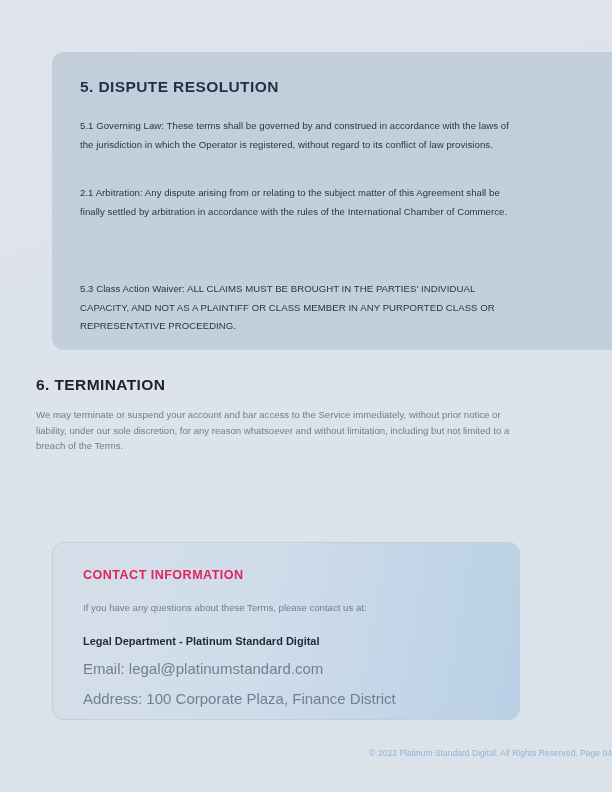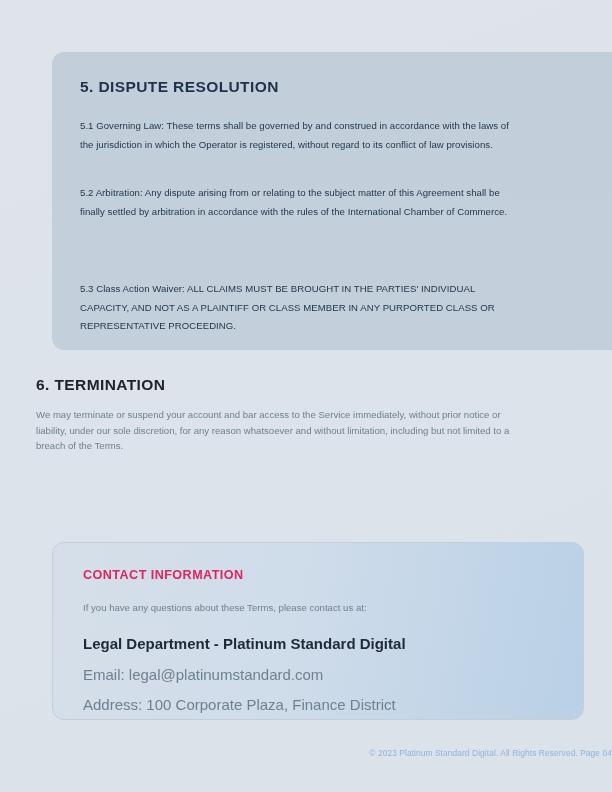--- a/index.html
+++ b/index.html
@@ -79,21 +79,21 @@
     color: #6f808f;
     margin: 0;
     max-width: 482px;
   }
 
   
   .contact-card {
     position: absolute;
     left: 52px;
     top: 542px;
-    width: 532px;
+    width: 468px;
     height: 178px;
     box-sizing: border-box;
     background: linear-gradient(100deg, #d6dfe9 0%, #cfdcea 45%, #b9d0e6 100%);
     border: 1px solid #c3ced9;
     border-radius: 12px;
     padding: 26px 30px;
   }
 
   .contact-heading {
     font-size: 12.6px;
@@ -105,21 +105,21 @@
   }
 
   .contact-intro {
     font-size: 9.6px;
     color: #6f808f;
     margin: 0 0 18px 0;
     line-height: 1.5;
   }
 
   .contact-dept {
-    font-size: 15px;
+    font-size: 11px;
     font-weight: bold;
     color: #1f2a38;
     margin: 0 0 7px 0;
     line-height: 1.5;
   }
 
   .contact-line {
     font-size: 15px;
     color: #6f808f;
     margin: 0 0 6px 0;
@@ -139,21 +139,21 @@
   }
 </style>
 </head>
 <body>
 
 <div class="page">
 
   <div class="section-card">
     <h2 class="section-heading">5. DISPUTE RESOLUTION</h2>
     <p class="clause clause-gap-1">5.1 Governing Law: These terms shall be governed by and construed in accordance with the laws of the jurisdiction in which the Operator is registered, without regard to its conflict of law provisions.</p>
-    <p class="clause clause-gap-2">5.2 Arbitration: Any dispute arising from or relating to the subject matter of this Agreement shall be finally settled by arbitration in accordance with the rules of the International Chamber of Commerce.</p>
+    <p class="clause clause-gap-2">2.1 Arbitration: Any dispute arising from or relating to the subject matter of this Agreement shall be finally settled by arbitration in accordance with the rules of the International Chamber of Commerce.</p>
     <p class="clause">5.3 Class Action Waiver: ALL CLAIMS MUST BE BROUGHT IN THE PARTIES' INDIVIDUAL CAPACITY, AND NOT AS A PLAINTIFF OR CLASS MEMBER IN ANY PURPORTED CLASS OR REPRESENTATIVE PROCEEDING.</p>
   </div>
 
   <div class="plain-section">
     <h2 class="plain-heading">6. TERMINATION</h2>
     <p class="plain-body">We may terminate or suspend your account and bar access to the Service immediately, without prior notice or liability, under our sole discretion, for any reason whatsoever and without limitation, including but not limited to a breach of the Terms.</p>
   </div>
 
   <div class="contact-card">
     <h3 class="contact-heading">CONTACT INFORMATION</h3>

